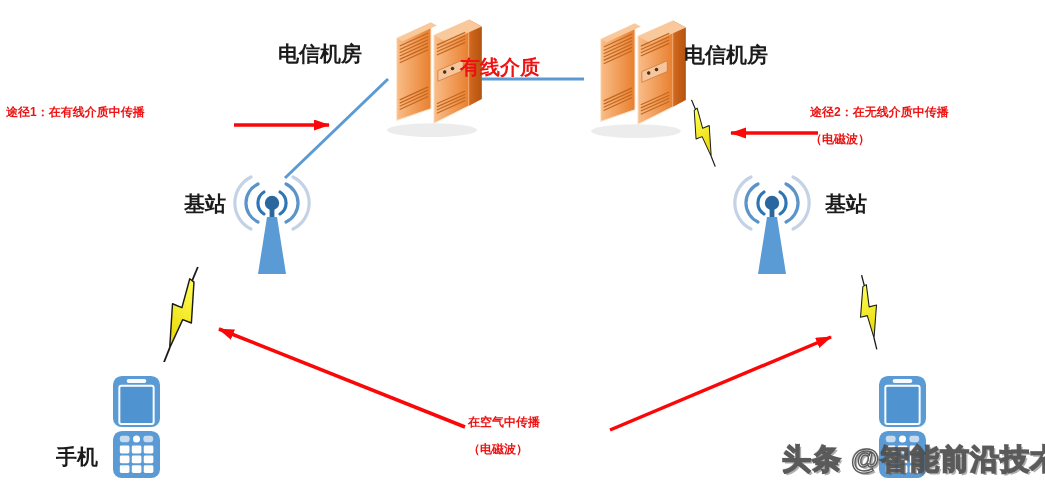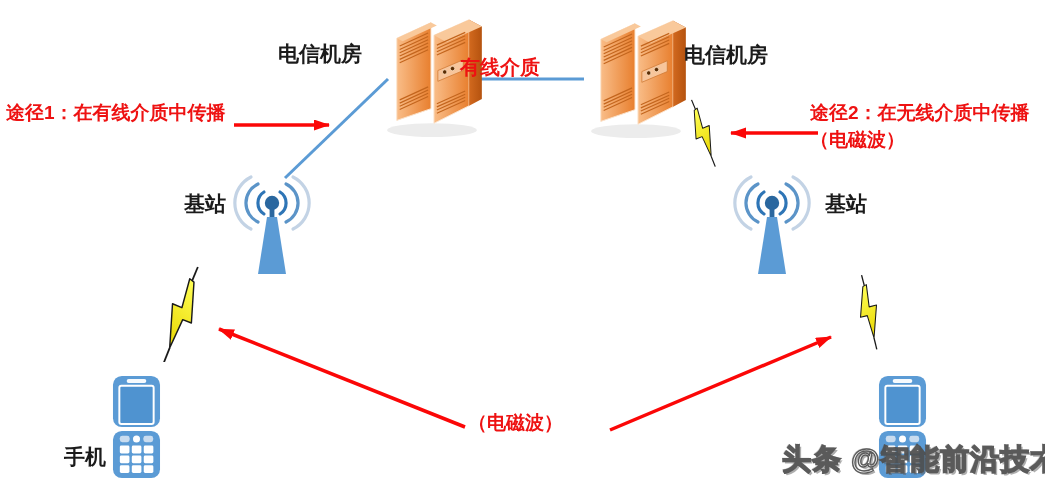--- a/index.html
+++ b/index.html
@@ -3,21 +3,21 @@
 <meta charset="utf-8">
 <style>
   html,body { margin:0; padding:0; background:#fff; }
   .canvas {
     position:relative; width:1045px; height:487px; background:#ffffff;
     overflow:hidden;
     font-family:"Liberation Sans","DejaVu Sans",sans-serif;
   }
   .abs { position:absolute; }
   .lbl { color:#1b1b1b; font-size:21px; font-weight:600; white-space:nowrap; }
-  .red { color:#ee1212; font-weight:700; font-size:19px; line-height:27px; white-space:nowrap; }
+  .red { color:#ee1212; font-weight:700; font-size:12px; line-height:27px; white-space:nowrap; }
   .center { text-align:left; }
   .overlay { position:absolute; left:0; top:0; z-index:1; }
   .icon { z-index:2; }
   .txt { z-index:3; }
   .flip { transform:scaleX(-1); }
   .watermark {
     z-index:6; font-size:29px; font-weight:bold; letter-spacing:1px;
     color:#ffffff; -webkit-text-stroke:1.4px #4d4d4d;
     text-shadow:2px 2px 0 rgba(95,95,95,.55), -1px -1px 0 rgba(95,95,95,.35);
     white-space:nowrap; opacity:.92;
@@ -226,21 +226,22 @@
   </div>
 
   <div class="abs txt red center" style="left:810px;top:99px;width:235px">
     <div>途径2：在无线介质中传播</div>
     <div>（电磁波）</div>
   </div>
 
   <div class="abs txt lbl" style="left:184px;top:190px">基站</div>
   <div class="abs txt lbl" style="left:825px;top:190px">基站</div>
 
-  <div class="abs txt lbl" style="left:64px;top:443px">手机</div>
+  <div class="abs txt lbl" style="left:56px;top:443px">手机</div>
 
   <div class="abs txt red center" style="left:468px;top:409px;width:140px">
+    <div>在空气中传播</div>
     <div>（电磁波）</div>
   </div>
 
   <div class="abs watermark" style="left:782px;top:440px">头条 @智能前沿技术</div>
 
 </div>
 
 </body></html>

